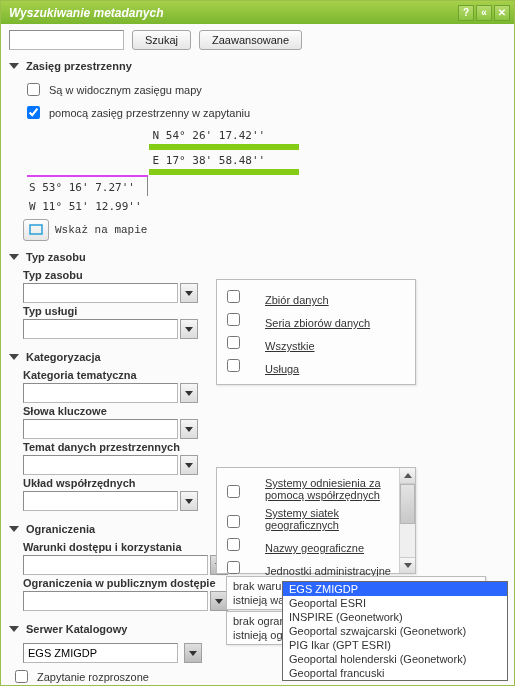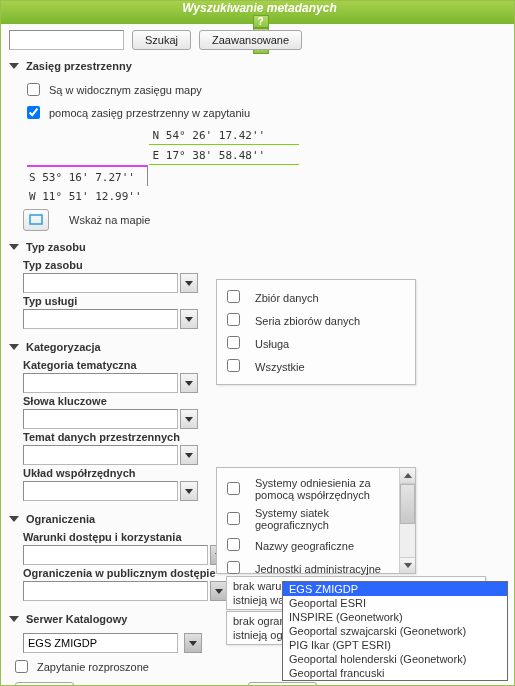--- a/index.html
+++ b/index.html
@@ -10,21 +10,20 @@
   .titlebar {
     height: 23px;
     background: linear-gradient(#a7d04b, #7bb62f);
     color: #fff;
     display: flex;
     align-items: center;
     padding: 0 4px 0 8px;
     font-weight: bold;
     font-size: 12px;
     font-style: italic;
-    flex-direction: column;
   }
   .titlebar .title { flex: 1; }
   .titlebar .tbtn {
     width: 16px; height: 16px;
     margin-left: 2px;
     background: linear-gradient(#b8da6e,#8cc53f);
     border: 1px solid #6da52c;
     display: flex; align-items: center; justify-content: center;
     color: #fff; font-weight: bold; font-size: 10px; font-style: normal;
     cursor: pointer;
@@ -53,26 +52,26 @@
     gap: 4px;
     font-size: 11px;
   }
   .section-header .tri { width: 0; height: 0; border-left: 5px solid transparent; border-right: 5px solid transparent; border-top: 6px solid #444; margin-right: 3px; }
   .section-inner { padding: 2px 4px 6px 16px; }
 
   .checkbox-row { display: flex; align-items: center; gap: 6px; padding: 2px 0; }
   .cb { width: 13px; height: 13px; }
 
   .coord-box { font-family: Verdana, monospace; }
-  .coord-right { text-align: left; border-bottom: 1px solid #84cc16; padding: 2px 4px; width: 150px;}
+  .coord-right { text-align: left; border-bottom: 6px solid #84cc16; padding: 2px 4px; width: 150px;}
   .coord-table { border-collapse: collapse; margin-top: 2px; margin-left: 4px; }
   .coord-left-cell { border-top: 2px solid #d946ef; border-right: 1px solid #888; padding: 4px 6px 2px 2px; }
   .coord-left-cell.nb { border-right: none; }
 
-  .mapbtn-row { display: flex; align-items: center; gap: 20px; padding-top: 4px;}
+  .mapbtn-row { display: flex; align-items: center; gap: 6px; padding-top: 4px; font-family: Liberation Mono, monospace;}
   .mapbtn {
     width: 26px; height: 22px; border: 1px solid #a6a6a6;
     background: linear-gradient(#fdfdfd,#e6e6e6);
     border-radius: 3px;
     display: flex; align-items: center; justify-content: center;
   }
   .mapbtn svg { width: 14px; height: 12px; }
 
   .field-row { display: flex; flex-direction: column; margin-bottom: 2px; }
   .field-row label { font-weight: bold; font-size: 11px; padding-bottom: 2px; }
@@ -92,21 +91,21 @@
 
   .popup {
     position: absolute;
     background: #fdfdfd;
     border: 1px solid #bcbcbc;
     font-size: 11px;
     box-shadow: 1px 1px 2px rgba(0,0,0,0.1);
     z-index: 5;
   }
   .opt-list { padding: 6px 6px; }
-  .opt-item { display: flex; align-items: center; gap: 12px; padding: 3px 0; }
+  .opt-item { display: flex; align-items: flex-end; gap: 22px; padding: 3px 0; text-decoration: underline; }
   .opt-item .cb { margin-top: 1px; }
   .opt-item span { flex: 1; }
 
   .scroll-popup { display: flex; }
   .scroll-popup .opt-list { flex: 1; padding-right: 2px;}
   .sbar { width: 16px; background: #efefef; border-left: 1px solid #d0d0d0; display: flex; flex-direction: column; }
   .sbar .arrow { height: 16px; display:flex; align-items:center; justify-content:center; background: linear-gradient(#f6f6f6,#dcdcdc); border-bottom:1px solid #ccc; }
   .sbar .arrow.bot { border-bottom:none; border-top:1px solid #ccc; }
   .sbar .thumb { flex: 0 0 40px; margin: 0; background: linear-gradient(#e4e4e4,#c8c8c8); border:1px solid #b5b5b5;}
   .sbar .track { flex:1; }
@@ -234,25 +233,25 @@
         <div class="opt-item">
             <input type="checkbox" class="cb" style="">
             <span>Zbiór danych</span>
           </div>
         <div class="opt-item">
             <input type="checkbox" class="cb" style="">
             <span>Seria zbiorów danych</span>
           </div>
         <div class="opt-item">
             <input type="checkbox" class="cb" style="">
+            <span>Wszystkie</span>
+          </div>
+        <div class="opt-item">
+            <input type="checkbox" class="cb" style="">
             <span>Usługa</span>
-          </div>
-        <div class="opt-item">
-            <input type="checkbox" class="cb" style="">
-            <span>Wszystkie</span>
           </div>
       </div>
     </div>
 
     <div class="section-header">
       <span class="tri"></span>
       <span>Kategoryzacja</span>
     </div>
     <div class="section-inner">
       <div class="field-row">

